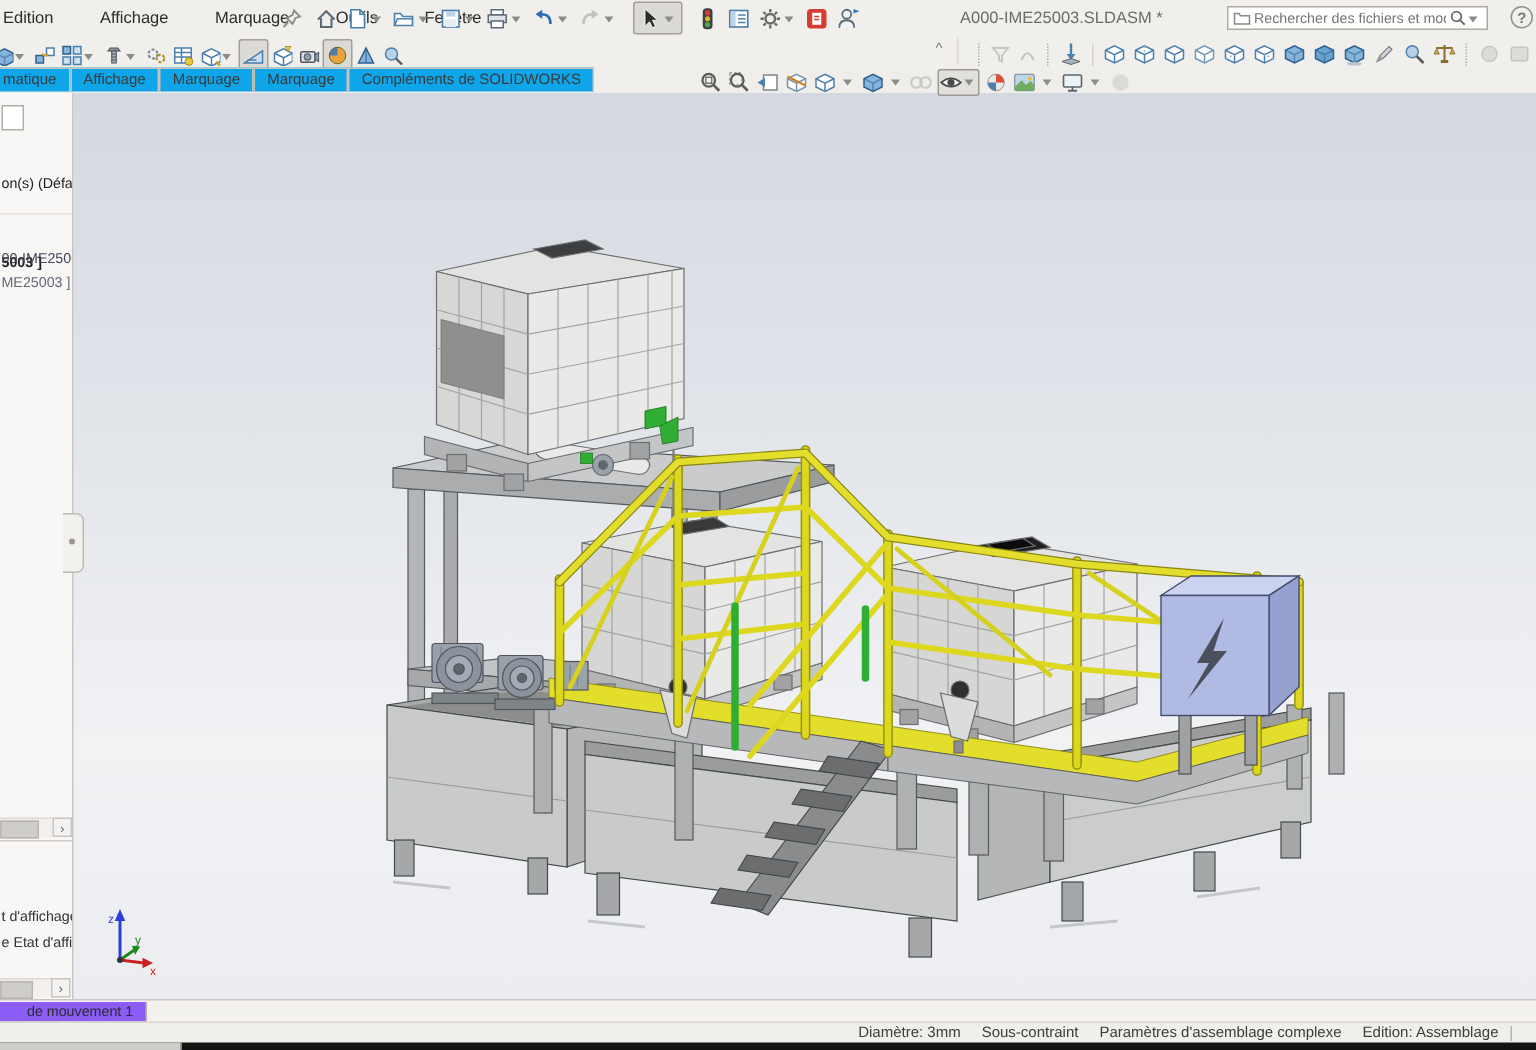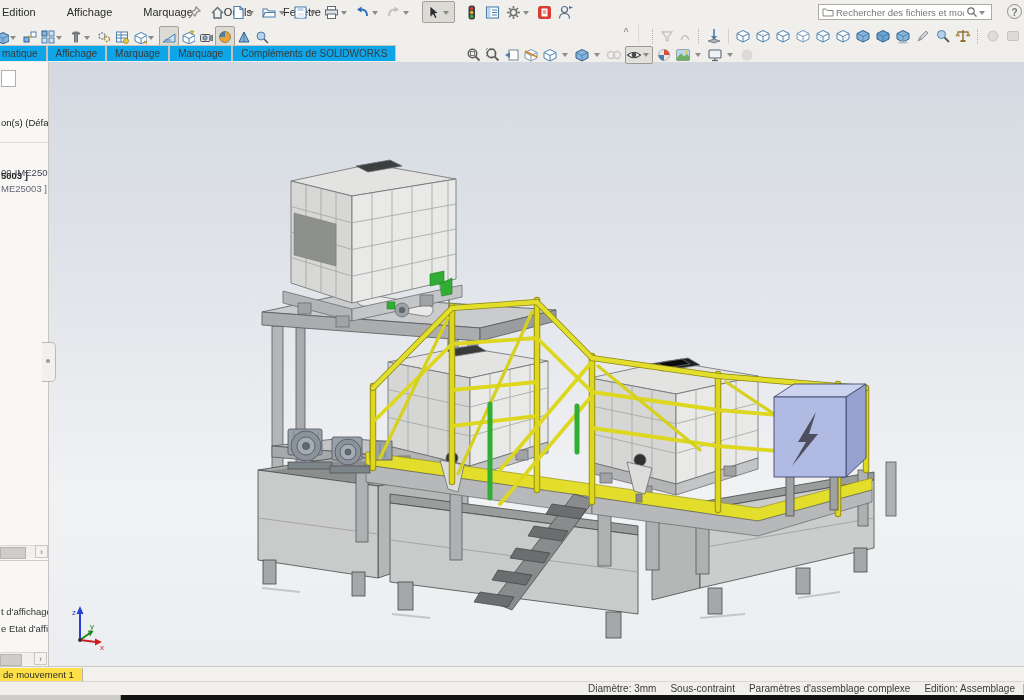--- a/index.html
+++ b/index.html
@@ -41,22 +41,22 @@
   .hdiv{position:absolute;left:0;width:48px;height:1px;background:#e3e0db;}
   .scrolltrack{position:absolute;left:0;height:12px;background:#f1f0ee;border-top:1px solid #dddad5;display:flex;}
   .scrollthumb{background:#cfcdc9;border:1px solid #b8b5b0;height:10px;margin-top:1px;}
   .scrollbtn{position:absolute;width:13px;height:13px;background:#f4f3f1;border:1px solid #c9c6c1;color:#666;font-size:9px;line-height:12px;text-align:center;box-sizing:border-box;}
   .panel-handle{position:absolute;left:42px;top:280px;width:13px;height:38px;background:#f3f1ee;border:1px solid #bdbab4;border-left:0;border-radius:0 5px 5px 0;z-index:5;}
   .panel-handle i{position:absolute;left:4px;top:16px;width:4px;height:4px;border-radius:50%;background:#9a9792;}
   .viewport{position:absolute;left:48px;top:62px;width:976px;height:604px;
      background:linear-gradient(180deg,#d4d9e1 0%,#e2e5ea 38%,#f1f2f4 72%,#ebedf0 100%);overflow:hidden;}
   
   .motionrow{position:absolute;left:0;top:666px;width:1024px;height:15px;background:#f3f1ee;border-top:1px solid #c9c6c1;}
-  .motiontab{position:absolute;left:0;top:1px;height:13px;line-height:13px;background:#fde047;border-right:1px solid #b5b2ac;border-bottom:1px solid #b5b2ac;font-size:9.5px;color:#2b2b2b;padding:0 8px 0 3px;}
-  .statusbar{position:absolute;left:0;top:681px;width:1024px;height:14px;background:#f1efec;border-top:1px solid #d9d6d1;display:flex;align-items:center;justify-content:flex-end;gap:14px;font-size:10px;color:#3c3c3c;box-sizing:border-box;}
+  .motiontab{position:absolute;left:0;top:1px;height:13px;line-height:13px;background:#8b5cf6;border-right:1px solid #b5b2ac;border-bottom:1px solid #b5b2ac;font-size:9.5px;color:#2b2b2b;padding:0 8px 0 18px;}
+  .statusbar{position:absolute;left:0;top:681px;width:1024px;height:14px;background:#f1efec;border-top:1px solid #d9d6d1;display:flex;align-items:center;justify-content:flex-end;gap:14px;font-size:10px;color:#3c3c3c;padding-right:16px;box-sizing:border-box;}
   .statussep{width:1px;height:10px;background:#b8b5b0;margin-left:-6px;}
   .bottomstrip{position:absolute;left:0;top:695px;width:1024px;height:5px;background:#121212;}
   .bottomstrip .seg{position:absolute;left:0;top:0;width:120px;height:5px;background:#cfcdc9;border-right:1px solid #9a9792;}
   .i16{width:17px;height:17px;display:block;}
   .i14{width:14px;height:14px;display:block;}
   .i15{width:16px;height:16px;display:block;}
   .hu-box{border:1px solid #9d9a94;background:#e2e0da;border-radius:2px;display:flex;align-items:center;}
 </style>
 </head>
 <body>
@@ -190,20 +190,21 @@
       </div>
     <div class="qbtn">
         <svg class="i16">
           <circle cx="7.5" cy="5.5" r="3" fill="#eef3f7" stroke="#5b6a76" stroke-width="1.2"></circle>
           <path d="M2.5,14.5 Q2.5,9.5 7.5,9.5 Q12.5,9.5 12.5,14.5" fill="#eef3f7" stroke="#5b6a76" stroke-width="1.2"></path>
           <polygon points="12,2 16,3.5 12,5" fill="#2e79b8"></polygon>
         </svg>
       </div>
   </div>
 
+  <span class="doc-title">A000-IME25003.SLDASM *</span>
 
   <div class="search">
     <svg width="12" height="10">
         <path d="M1,2 H4 L5,3.5 H11 V9 H1 Z" fill="none" stroke="#8a8a86"></path>
       </svg>
     <input class="search-input" placeholder="Rechercher des fichiers et modèles" style="">
     <svg width="12" height="12">
         <circle cx="5" cy="5" r="3.2" fill="none" stroke="#6d6d6d" stroke-width="1.2"></circle>
         <line x1="7.4" y1="7.4" x2="10.5" y2="10.5" stroke="#6d6d6d" stroke-width="1.3"></line>
       </svg>

